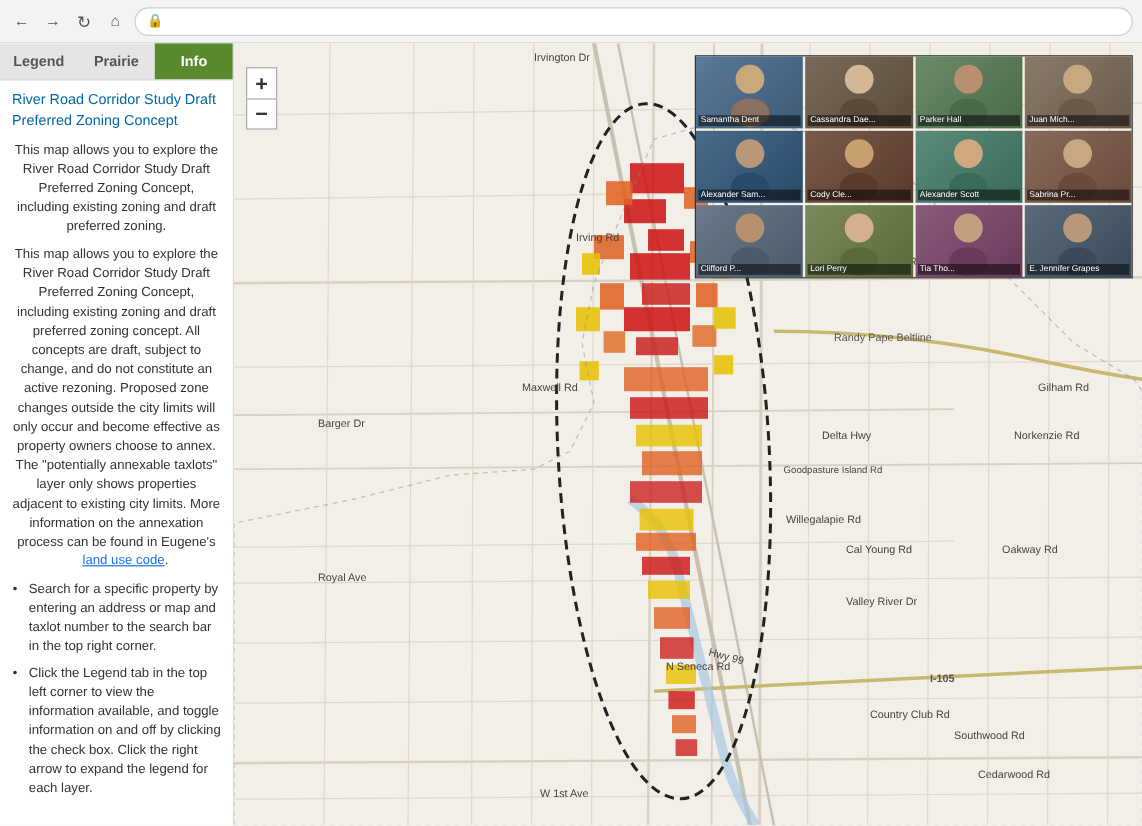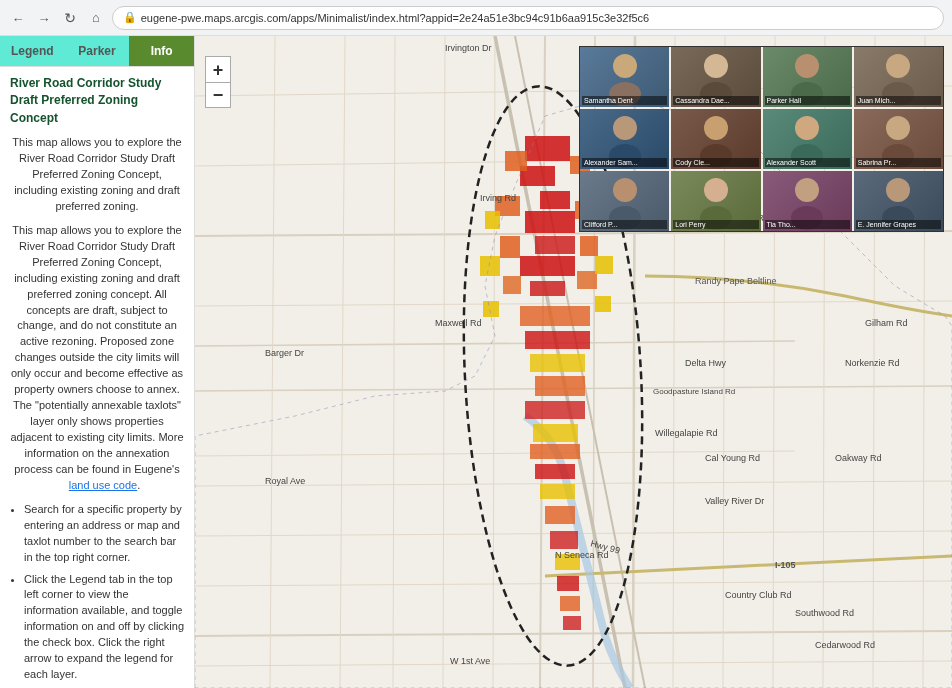--- a/index.html
+++ b/index.html
@@ -54,21 +54,21 @@
       background: #fff;
       border-right: 1px solid #ddd;
       display: flex;
       flex-direction: column;
       overflow: hidden;
       flex-shrink: 0;
     }
 
     .tab-bar {
       display: flex;
-      background: #5eead4;
+      background: #e5e5e5;
       border-bottom: 1px solid #ddd;
     }
     .tab {
       flex: 1;
       padding: 8px 4px;
       text-align: center;
       font-size: 12px;
       font-weight: 600;
       cursor: pointer;
       border: none;
@@ -83,24 +83,24 @@
     .panel-content {
       padding: 8px 10px;
       overflow-y: auto;
       flex: 1;
       font-size: 11px;
       line-height: 1.45;
       color: #333;
     }
 
     .panel-title {
-      font-weight: bold;
+      font-weight: normal;
       font-size: 12px;
       margin-bottom: 8px;
-      color: #14532d;
+      color: #0369a1;
     }
 
     .panel-text {
       margin-bottom: 8px;
       color: #333;
       text-align: center;
     }
 
     .panel-text a {
       color: #1a73e8;
@@ -234,30 +234,29 @@
 </head>
 <body>
 
 <div class="browser-bar">
   <button class="nav-btn">←</button>
   <button class="nav-btn">→</button>
   <button class="nav-btn reload-btn">↻</button>
   <button class="nav-btn">⌂</button>
   <div class="url-bar">
     <span class="lock-icon">🔒</span>
-    <span>eugene-pwe.maps.arcgis.com/apps/Minimalist/index.html?appid=2e24a51e3bc94c91b6aa915c3e32f5c6</span>
   </div>
 </div>
 
 <div class="main-container">
 
   <div class="left-panel">
     <div class="tab-bar">
       <button class="tab">Legend</button>
-      <button class="tab">Parker</button>
+      <button class="tab">Prairie</button>
       <button class="tab active">Info</button>
     </div>
     <div class="panel-content">
       <div class="panel-title">River Road Corridor Study Draft Preferred Zoning Concept</div>
       <p class="panel-text">This map allows you to explore the River Road Corridor Study Draft Preferred Zoning Concept, including existing zoning and draft preferred zoning.</p>
       <p class="panel-text">
         This map allows you to explore the River Road Corridor Study Draft Preferred Zoning Concept, including existing zoning and draft preferred zoning concept. All concepts are draft, subject to change, and do not constitute an active rezoning. Proposed zone changes outside the city limits will only occur and become effective as property owners choose to annex. The "potentially annexable taxlots" layer only shows properties adjacent to existing city limits. More information on the annexation process can be found in Eugene's <a href="#">land use code</a>.
       </p>
       <ul class="instructions-list">
         <li>Search for a specific property by entering an address or map and taxlot number to the search bar in the top right corner.</li>

